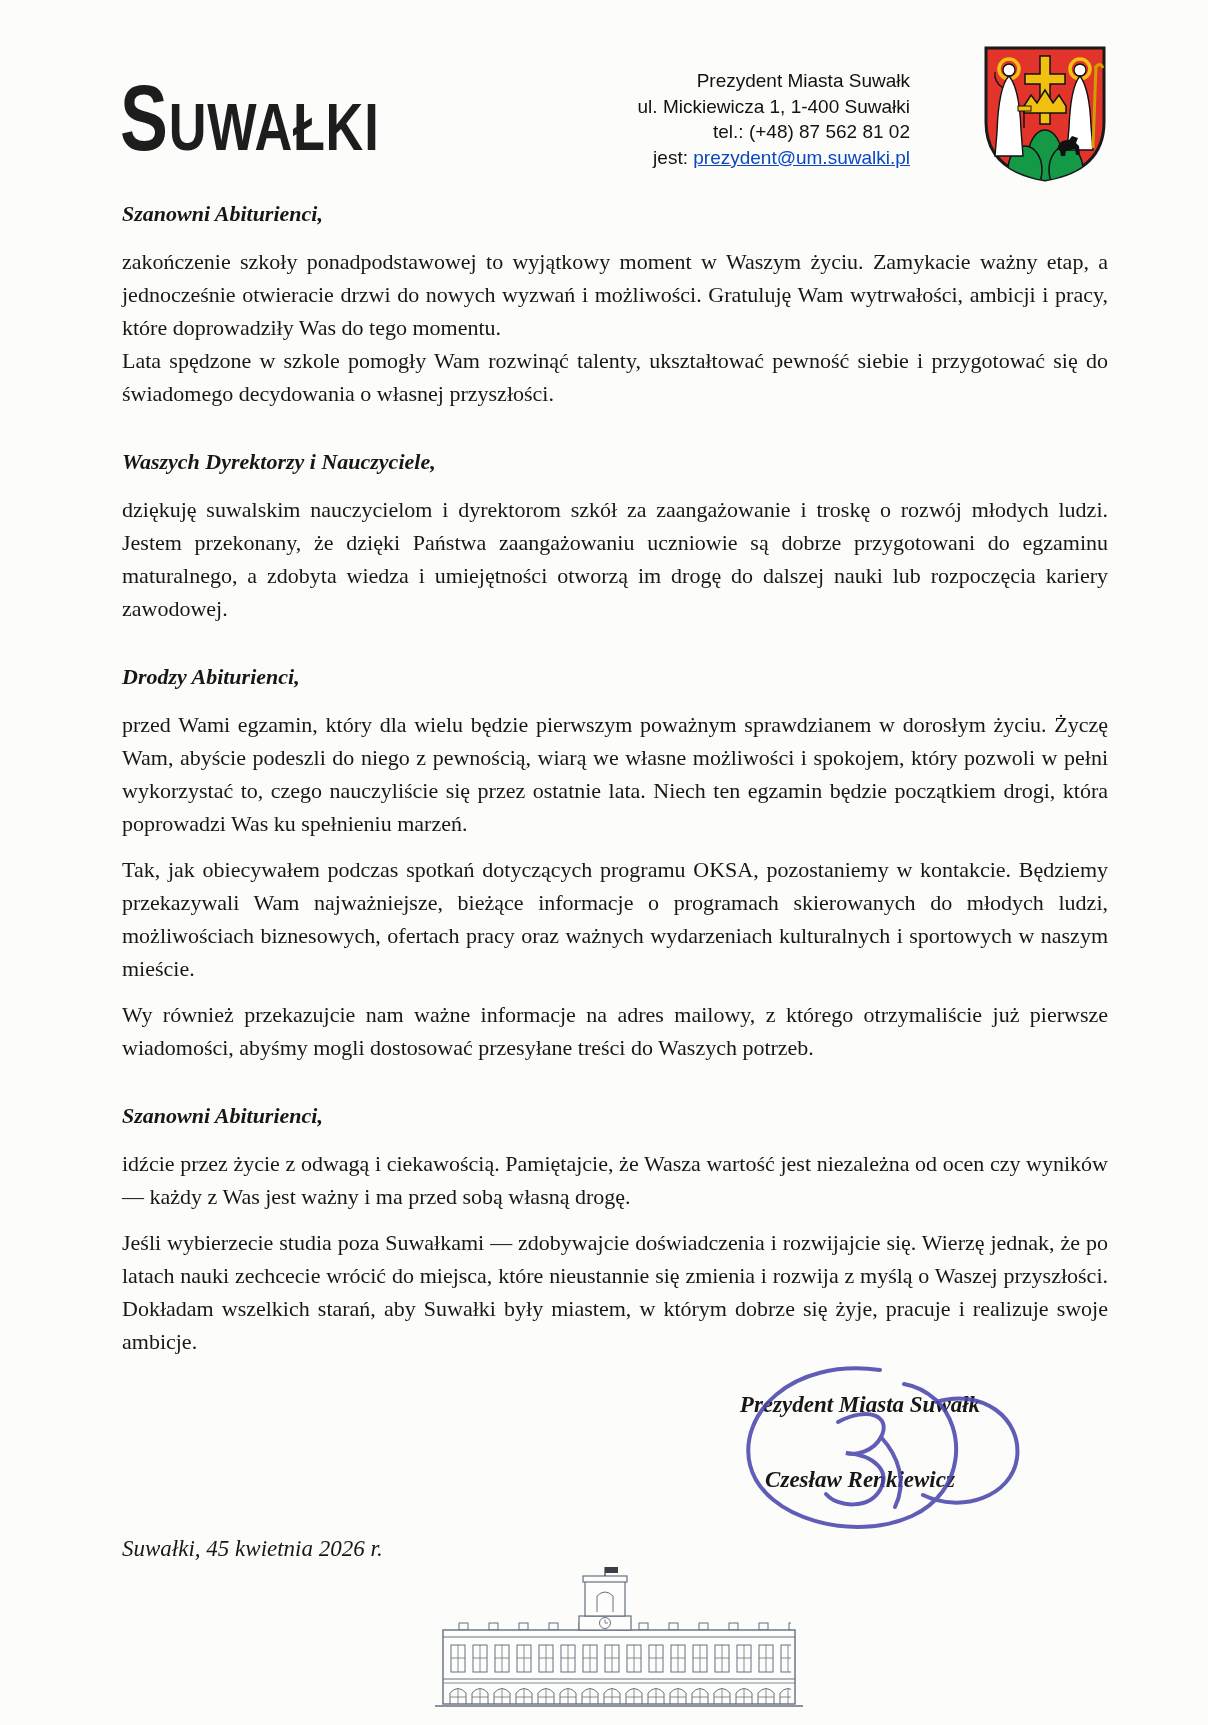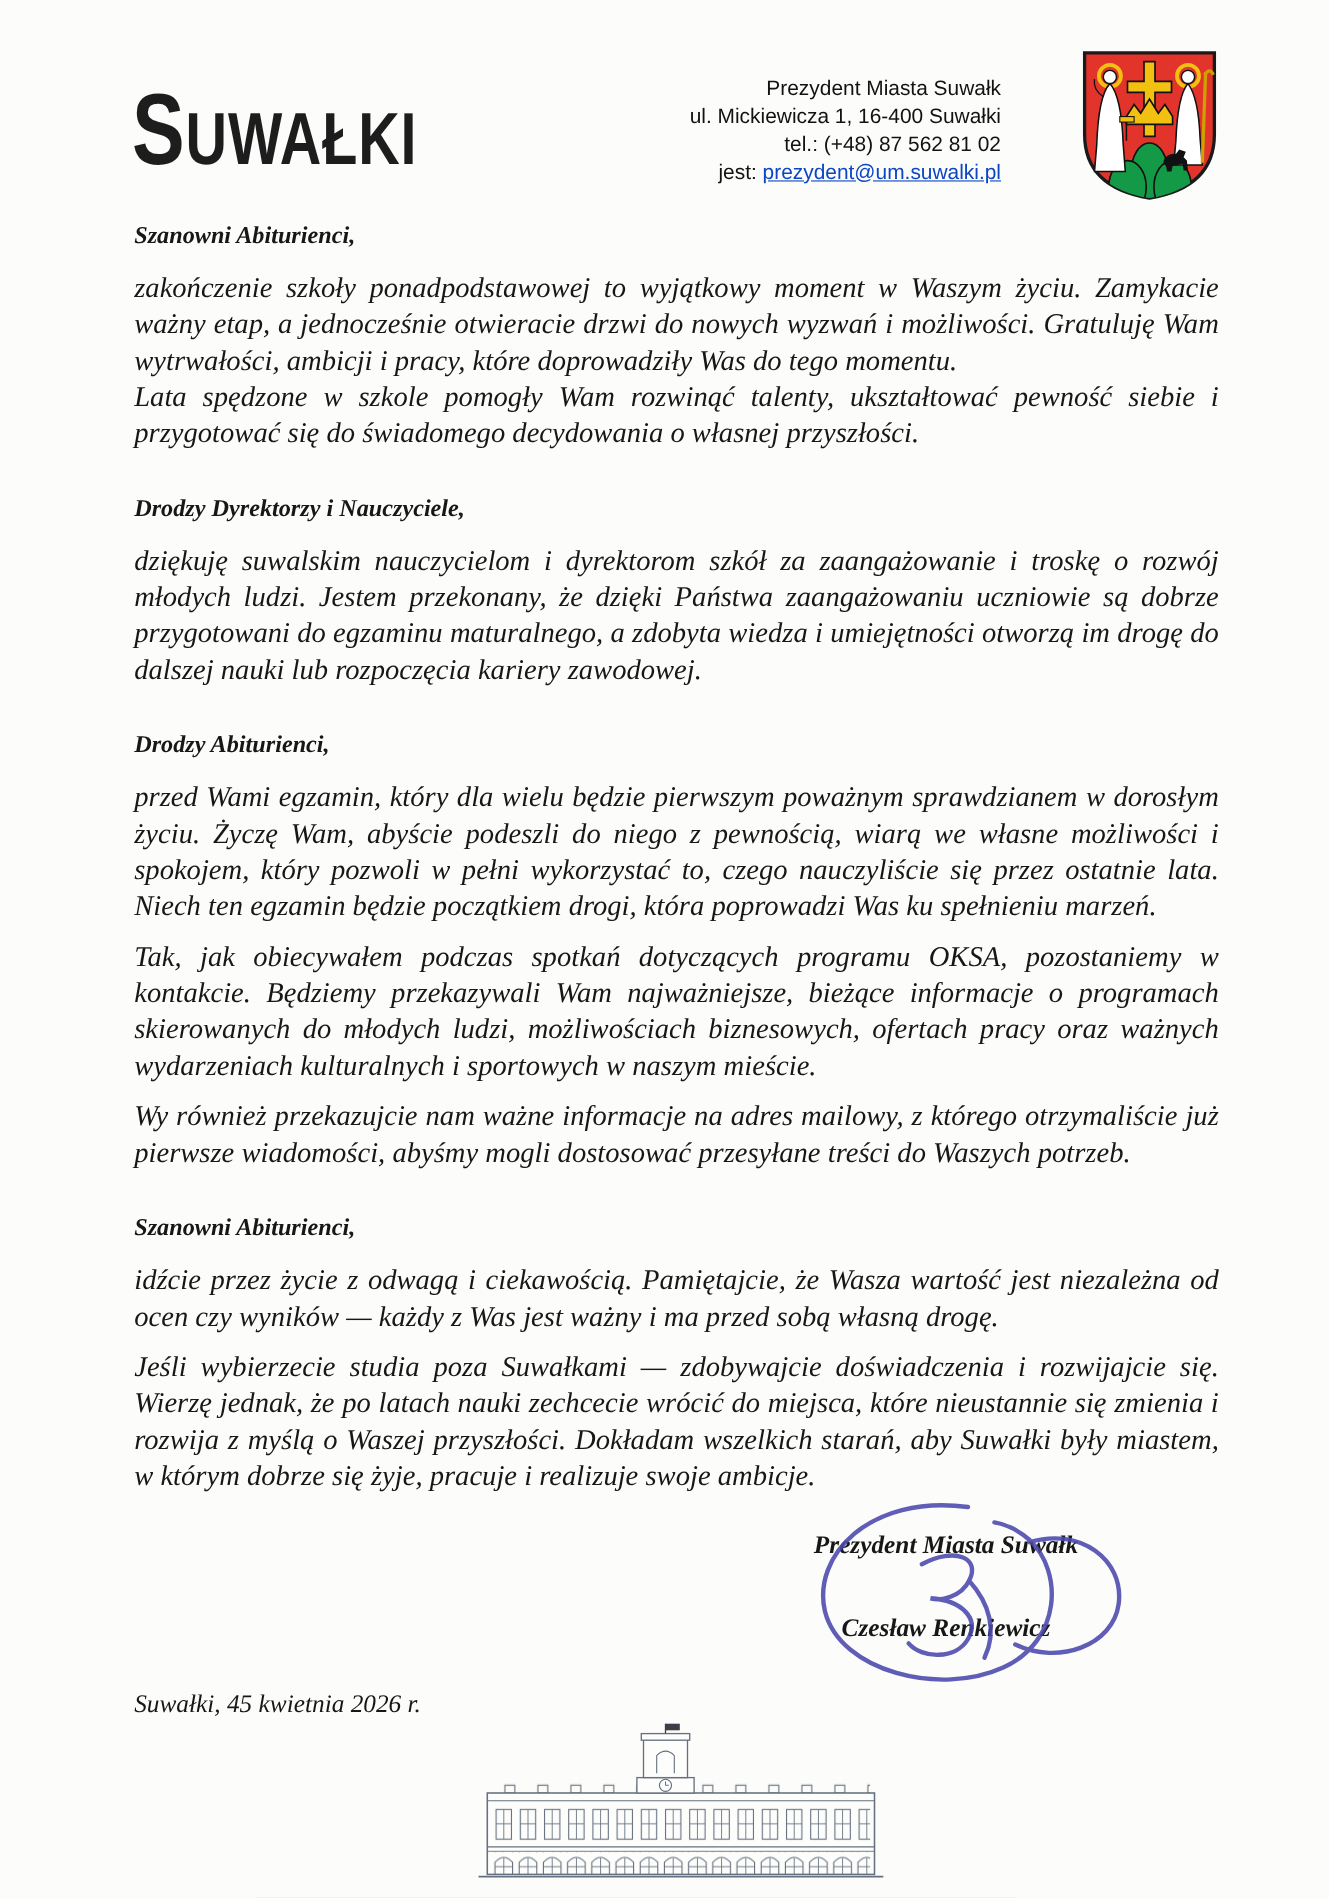--- a/index.html
+++ b/index.html
@@ -24,21 +24,21 @@
   .contact a{color:#0b46c4;text-decoration:underline;}
   .crest{position:absolute;left:982px;top:44px;width:126px;height:140px;}
   
   .letter{position:absolute;left:122px;top:200px;width:986px;}
   .h{
     font-size:22px;line-height:28px;font-weight:700;font-style:italic;
     margin:38px 0 17px;
   }
   .letter .h:first-child{margin-top:0;}
   .p{
-    font-size:26px;line-height:33px;font-style:italic;
+    font-size:22px;line-height:33px;
     text-align:justify;margin:0 0 13px;
   }
   .p.nogap{margin-bottom:0;}
   
   .sig{position:absolute;left:630px;top:1392px;width:460px;text-align:center;}
   .sig .title{font-size:23px;font-weight:700;font-style:italic;}
   .sig .name{font-size:23px;font-weight:700;font-style:italic;margin-top:49px;text-align:center;}
   .ink{position:absolute;left:690px;top:1340px;width:380px;height:205px;pointer-events:none;}
   
   .dateline{position:absolute;left:122px;top:1536px;font-size:23px;font-style:italic;}
@@ -49,21 +49,21 @@
 
 <div class="page">
 
   <div class="logo">
     <span class="big">S</span>
       <span class="rest">UWAŁKI</span>
   </div>
 
   <div class="contact">
     <div>Prezydent Miasta Suwałk</div>
-    <div>ul. Mickiewicza 1, 16-400 Suwałki</div>
+    <div>ul. Mickiewicza 1, 1-400 Suwałki</div>
     <div>tel.: (+48) 87 562 81 02</div>
     <div><span>jest: </span><a href="#">prezydent@um.suwalki.pl</a></div>
   </div>
 
   <svg class="crest" viewBox="0 0 126 140" aria-hidden="true">
     <defs>
       <clipPath id="sh">
           <path d="M4 4 H122 V78 C122 112 100 130 63 136 C26 130 4 112 4 78 Z"></path>
         </clipPath>
     </defs>
@@ -90,21 +90,21 @@
       <path d="M113 24 q5 -7 8 0" fill="none" stroke="#d19f00" stroke-width="3"></path>
       <line x1="114" y1="22" x2="111" y2="104" stroke="#d19f00" stroke-width="3"></line>
     </g>
     <path d="M76 102 q3 -7 11 -6 l3 -4 6 2 -2 5 3 3 1 9 h-4 l-1 -6 -9 2 -1 5 h-4 l-1 -5 q-3 -2 -2 -5 z" fill="#111"></path>
   </svg>
 
   <div class="letter">
     <div class="h">Szanowni Abiturienci,</div>
     <p class="p nogap">zakończenie szkoły ponadpodstawowej to wyjątkowy moment w Waszym życiu. Zamykacie ważny etap, a jednocześnie otwieracie drzwi do nowych wyzwań i możliwości. Gratuluję Wam wytrwałości, ambicji i pracy, które doprowadziły Was do tego momentu.</p>
     <p class="p">Lata spędzone w szkole pomogły Wam rozwinąć talenty, ukształtować pewność siebie i przygotować się do świadomego decydowania o własnej przyszłości.</p>
-    <div class="h">Drodzy Dyrektorzy i Nauczyciele,</div>
+    <div class="h">Waszych Dyrektorzy i Nauczyciele,</div>
     <p class="p">dziękuję suwalskim nauczycielom i dyrektorom szkół za zaangażowanie i troskę o rozwój młodych ludzi. Jestem przekonany, że dzięki Państwa zaangażowaniu uczniowie są dobrze przygotowani do egzaminu maturalnego, a zdobyta wiedza i umiejętności otworzą im drogę do dalszej nauki lub rozpoczęcia kariery zawodowej.</p>
     <div class="h">Drodzy Abiturienci,</div>
     <p class="p">przed Wami egzamin, który dla wielu będzie pierwszym poważnym sprawdzianem w dorosłym życiu. Życzę Wam, abyście podeszli do niego z pewnością, wiarą we własne możliwości i spokojem, który pozwoli w pełni wykorzystać to, czego nauczyliście się przez ostatnie lata. Niech ten egzamin będzie początkiem drogi, która poprowadzi Was ku spełnieniu marzeń.</p>
     <p class="p">Tak, jak obiecywałem podczas spotkań dotyczących programu OKSA, pozostaniemy w kontakcie. Będziemy przekazywali Wam najważniejsze, bieżące informacje o programach skierowanych do młodych ludzi, możliwościach biznesowych, ofertach pracy oraz ważnych wydarzeniach kulturalnych i sportowych w naszym mieście.</p>
     <p class="p">Wy również przekazujcie nam ważne informacje na adres mailowy, z którego otrzymaliście już pierwsze wiadomości, abyśmy mogli dostosować przesyłane treści do Waszych potrzeb.</p>
     <div class="h">Szanowni Abiturienci,</div>
     <p class="p">idźcie przez życie z odwagą i ciekawością. Pamiętajcie, że Wasza wartość jest niezależna od ocen czy wyników — każdy z Was jest ważny i ma przed sobą własną drogę.</p>
     <p class="p">Jeśli wybierzecie studia poza Suwałkami — zdobywajcie doświadczenia i rozwijajcie się. Wierzę jednak, że po latach nauki zechcecie wrócić do miejsca, które nieustannie się zmienia i rozwija z myślą o Waszej przyszłości. Dokładam wszelkich starań, aby Suwałki były miastem, w którym dobrze się żyje, pracuje i realizuje swoje ambicje.</p>
   </div>
 

